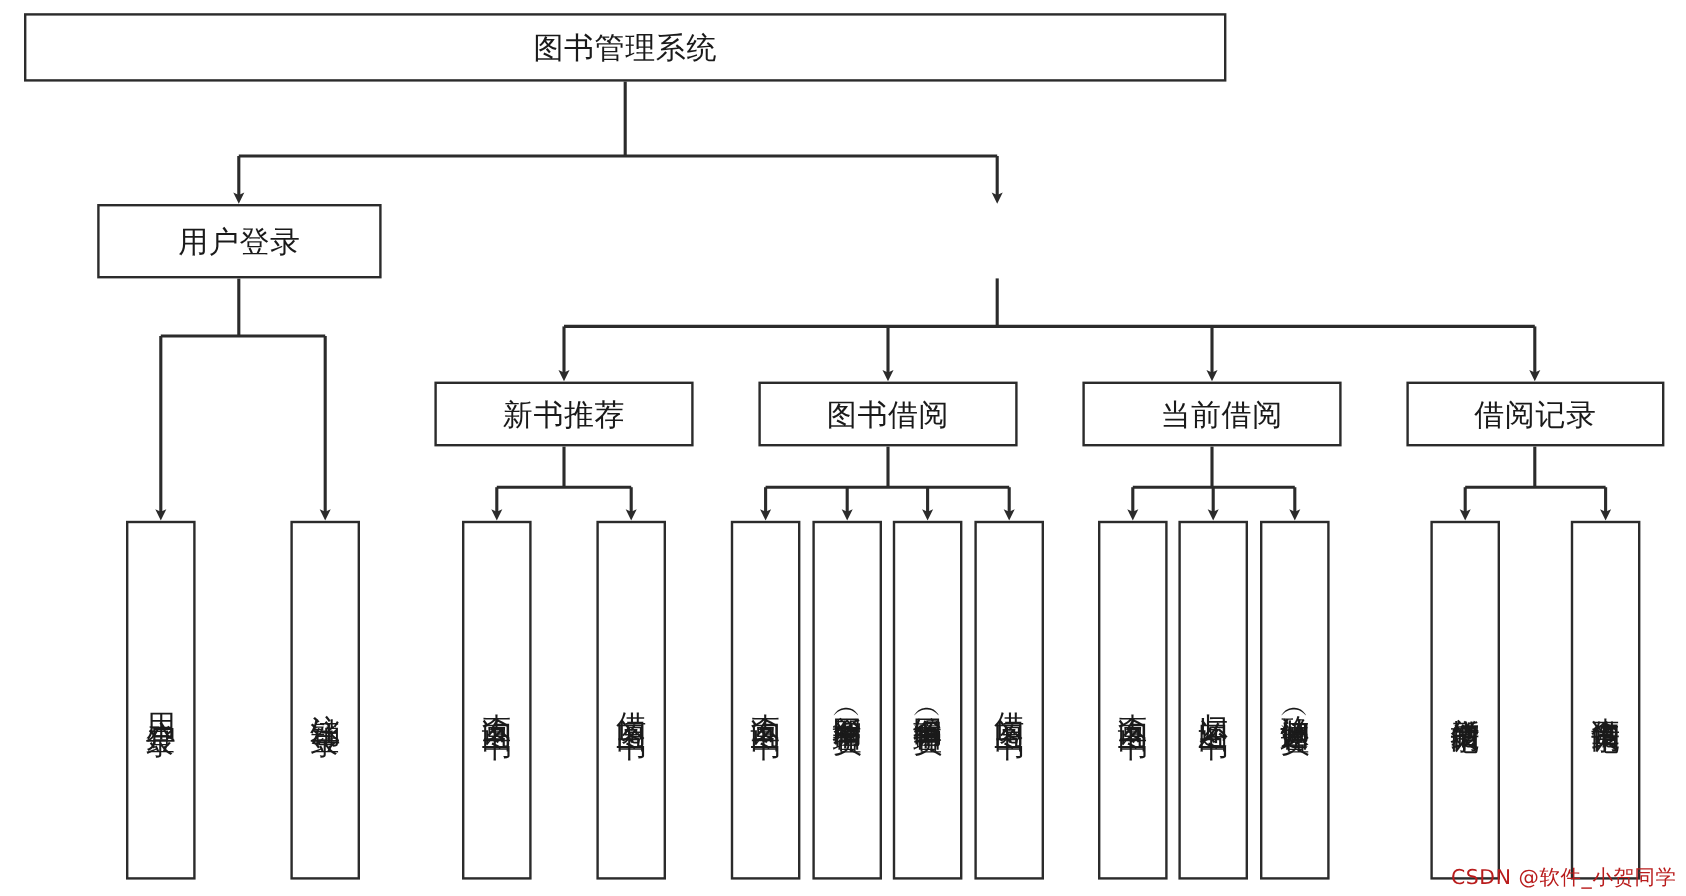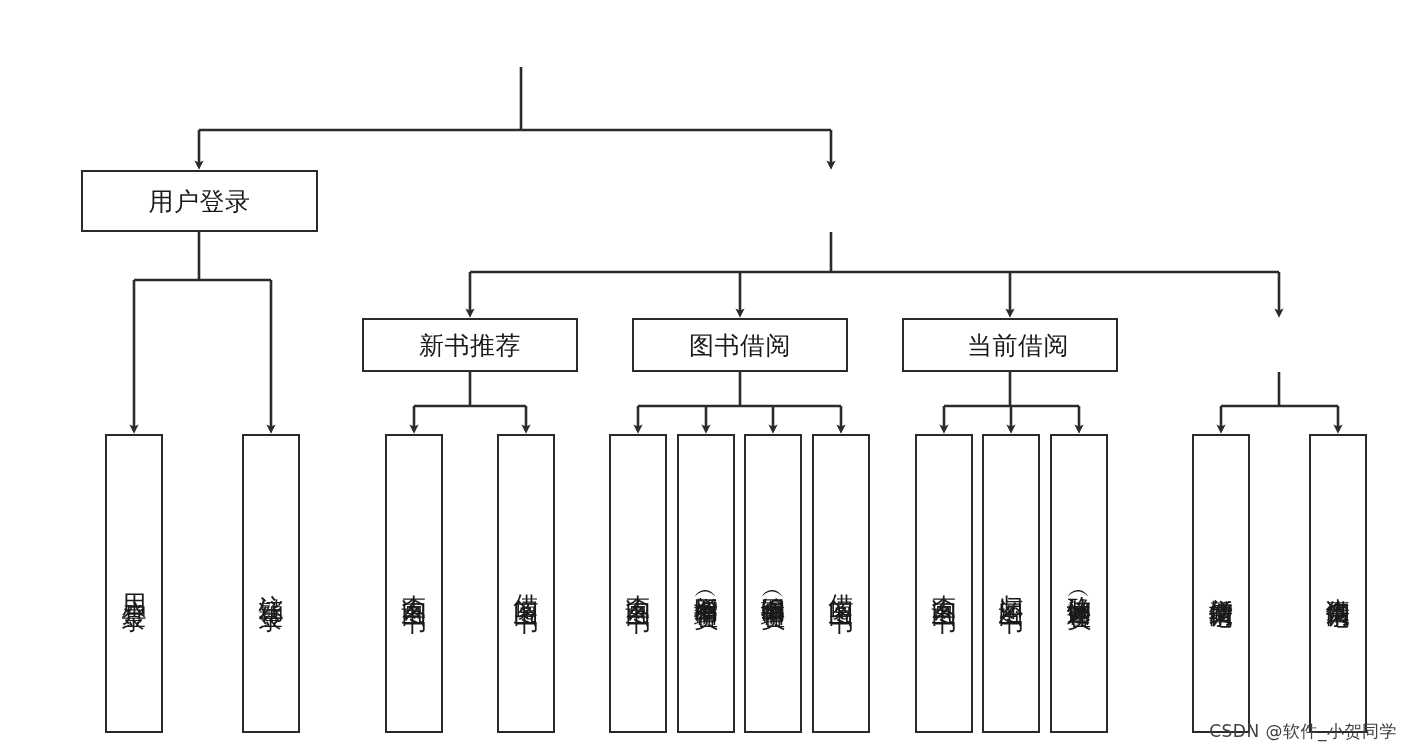--- a/index.html
+++ b/index.html
@@ -60,21 +60,21 @@
   }
   .node.vertical.tight .node-label {
     letter-spacing: 1.5px;
     font-size: 24px;
   }
   .watermark {
     position: absolute;
     right: 8px;
     bottom: 4px;
     font-size: 17px;
-    color: #404040;
+    color: #b91c1c;
     letter-spacing: 0.5px;
     white-space: nowrap;
     pointer-events: none;
   }
 </style>
 </head>
 <body>
 
 <div id="diagram-root">
 
@@ -121,33 +121,39 @@
       <path d="M1011,406 L1011,429" marker-end="url(#arrow)"></path>
       <path d="M1079,406 L1079,429" marker-end="url(#arrow)"></path>
 
       <path d="M1279,372 L1279,406"></path>
       <path d="M1221,406 L1338,406"></path>
       <path d="M1221,406 L1221,429" marker-end="url(#arrow)"></path>
       <path d="M1338,406 L1338,429" marker-end="url(#arrow)"></path>
     </g>
   </svg>
 
+  <div class="node horizontal" style="left:20px; top:11px; width:1002px; height:57px;">
+    <span class="node-label">图书管理系统</span>
+  </div>
 
   <div class="node horizontal" style="left:81px; top:170px; width:237px; height:62px;">
     <span class="node-label">用户登录</span>
   </div>
 
   <div class="node horizontal" style="left:362px; top:318px; width:216px; height:54px;">
     <span class="node-label">新书推荐</span>
   </div>
   <div class="node horizontal" style="left:632px; top:318px; width:216px; height:54px;">
     <span class="node-label">图书借阅</span>
   </div>
   <div class="node horizontal" style="left:902px; top:318px; width:216px; height:54px;padding-left:16px;">
     <span class="node-label">当前借阅</span>
+  </div>
+  <div class="node horizontal" style="left:1172px; top:318px; width:215px; height:54px;">
+    <span class="node-label">借阅记录</span>
   </div>
 
   <div class="node vertical" style="left:105px; top:434px; width:58px; height:299px;">
     <span class="node-label">用户登录</span>
   </div>
   <div class="node vertical" style="left:242px; top:434px; width:58px; height:299px;">
     <span class="node-label">注销登录</span>
   </div>
 
   <div class="node vertical" style="left:385px; top:434px; width:58px; height:299px;">

